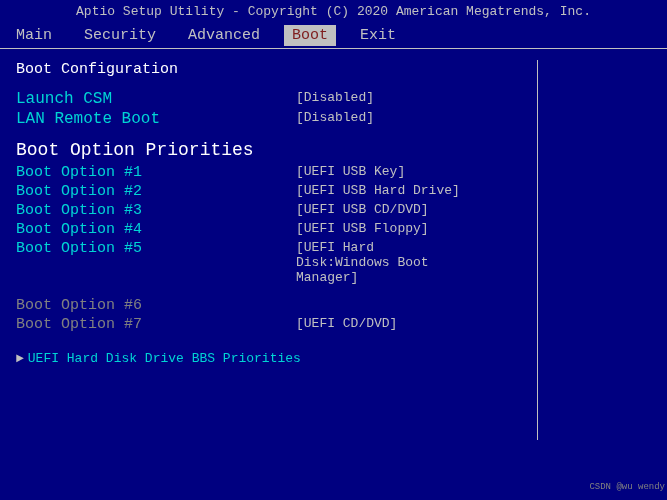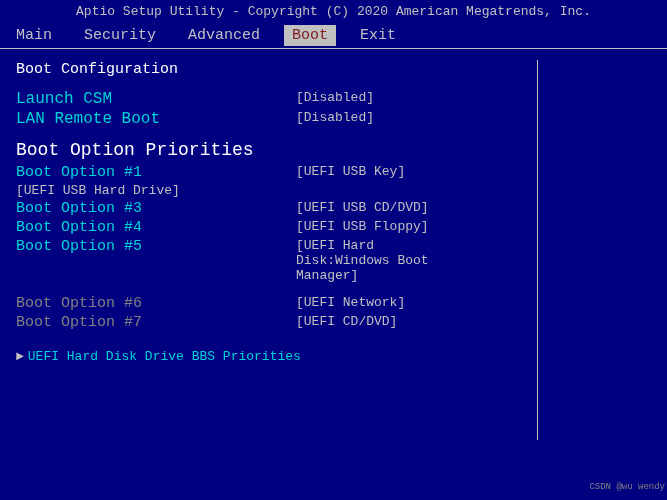--- a/index.html
+++ b/index.html
@@ -173,20 +173,21 @@
   <div class="spacer"></div>
 
   <div class="subsection-title">Boot Option Priorities</div>
 
   <div class="priorities-row">
     <span class="priorities-label">Boot Option #1</span>
     <span class="priorities-value">[UEFI USB Key]</span>
   </div>
 
   <div class="priorities-row">
+    <span class="priorities-label">Boot Option #2</span>
     <span class="priorities-value">[UEFI USB Hard Drive]</span>
   </div>
 
   <div class="priorities-row">
     <span class="priorities-label">Boot Option #3</span>
     <span class="priorities-value">[UEFI USB CD/DVD]</span>
   </div>
 
   <div class="priorities-row">
     <span class="priorities-label">Boot Option #4</span>
@@ -195,21 +196,20 @@
 
   <div class="priorities-row">
     <span class="priorities-label">Boot Option #5</span>
     <span class="priorities-value">[UEFI Hard<br>Disk:Windows Boot<br>Manager]</span>
   </div>
 
   <div class="spacer"></div>
 
   <div class="priorities-row">
     <span class="priorities-label gray" style="color:#808080;">Boot Option #6</span>
-    <span class="priorities-value">[UEFI Network]</span>
   </div>
 
   <div class="priorities-row">
     <span class="priorities-label gray" style="color:#808080;">Boot Option #7</span>
     <span class="priorities-value">[UEFI CD/DVD]</span>
   </div>
 
   <div class="spacer"></div>
 
   <div class="sub-menu-row">

